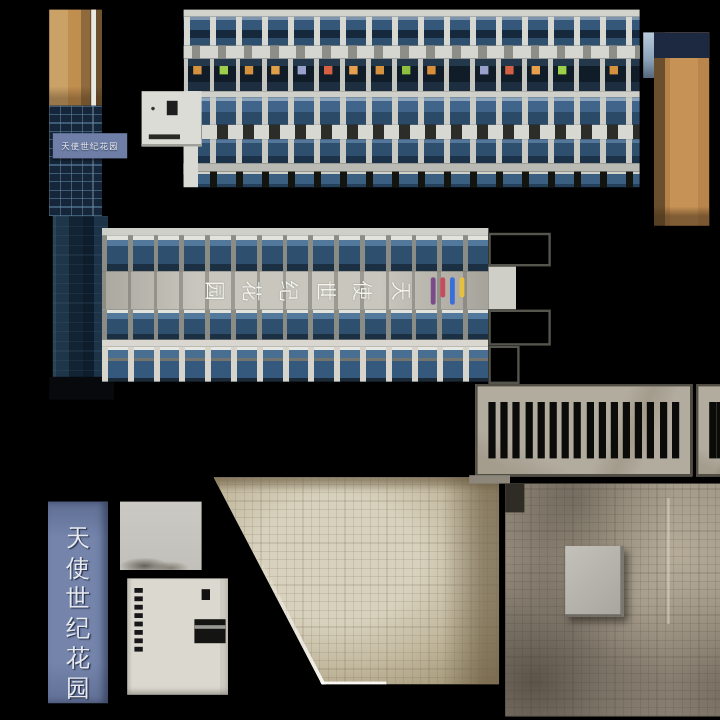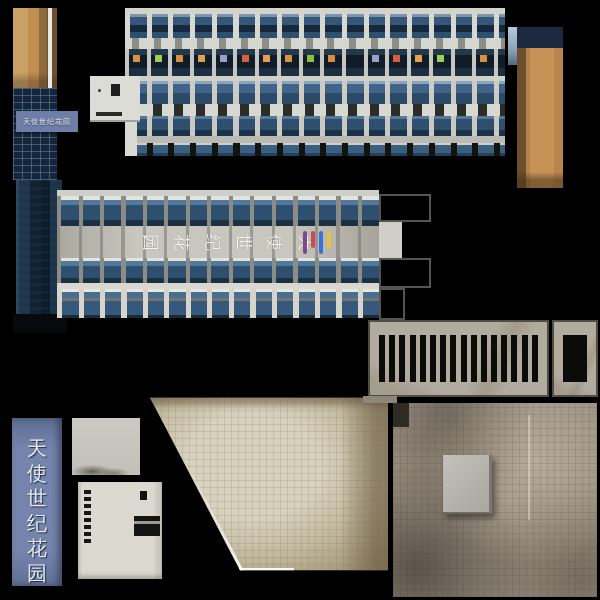--- a/index.html
+++ b/index.html
@@ -1,18 +1,18 @@
 <!DOCTYPE html>
 <html><head>
 <meta charset="utf-8">
 <style>
   html,body{margin:0;padding:0;background:#000;}
   .atlas{position:relative;width:600px;height:600px;background:#000;overflow:hidden;
          font-family:"DejaVu Serif",serif;}
-  .p{position:absolute;}
+  .p{position:absolute;margin-left:28px;}
 
   
   .tan-block{left:13px;top:8px;width:44px;height:82px;
     background:
       linear-gradient(0deg, rgba(60,40,20,.35) 0 10%, rgba(0,0,0,0) 22%),
       linear-gradient(90deg,#caa267 0 35%,#c08e4f 35% 60%,#8f6a3c 60% 78%,#6f5130 78%);}
   .tower-mullion{left:48px;top:8px;width:4px;height:192px;background:#e9e9e3;}
   .tower-grid{left:13px;top:88px;width:44px;height:92px;
     background:
       repeating-linear-gradient(0deg, rgba(96,136,168,.55) 0 1px, rgba(0,0,0,0) 1px 7px),

